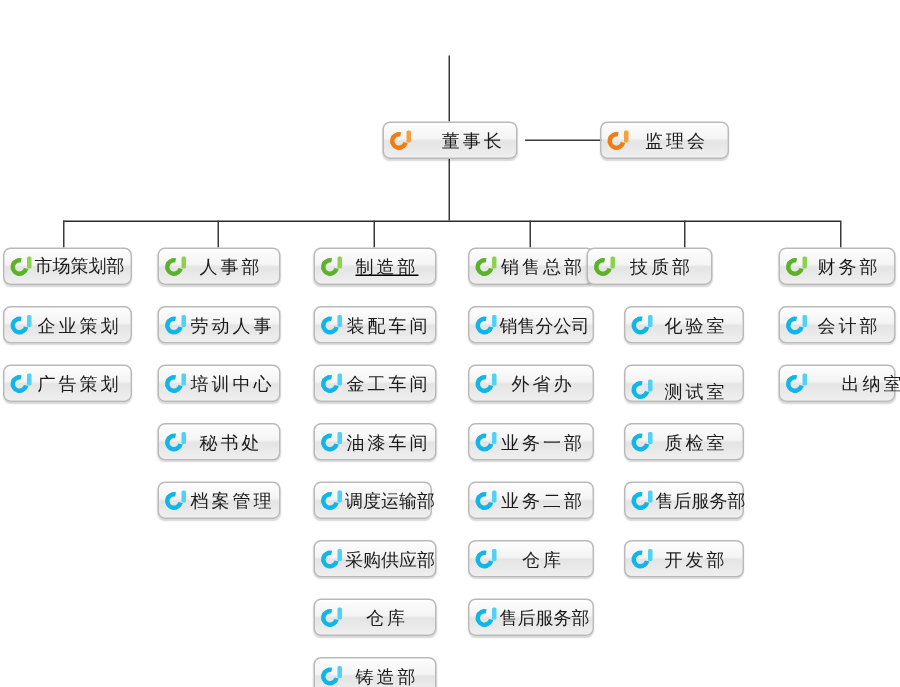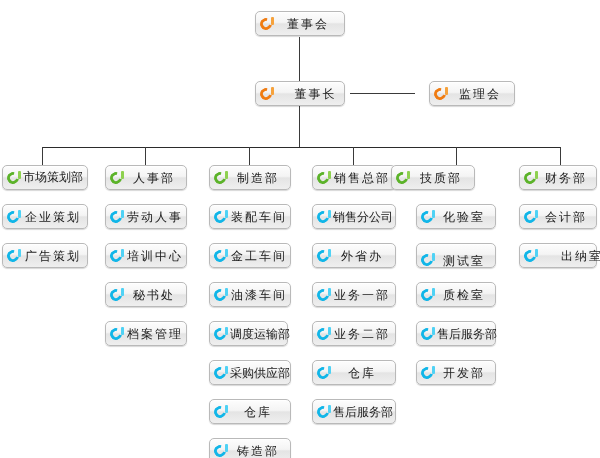--- a/index.html
+++ b/index.html
@@ -108,37 +108,30 @@
 
   <div class="line h thick" style="left:42px; top:147px; width:518px;"></div>
 
   <div class="line v" style="left:42px;  top:147px; height:18px;"></div>
   <div class="line v" style="left:145px; top:147px; height:18px;"></div>
   <div class="line v" style="left:249px; top:147px; height:18px;"></div>
   <div class="line v" style="left:353px; top:147px; height:18px;"></div>
   <div class="line v" style="left:456px; top:147px; height:18px;"></div>
   <div class="line v" style="left:560px; top:147px; height:18px;"></div>
 
-  <div class="node wide" style="left:255px; top:11px; width:90px;">
-    <span class="glyph orange">
-        <i class="ring"></i>
-        <i class="stem"></i>
-      </span>
-    <span class="label">董事会</span>
-  </div>
 
   <div class="node wide" style="left:255px; top:81px; width:90px;gap:15px;">
     <span class="glyph orange">
         <i class="ring"></i>
         <i class="stem"></i>
       </span>
     <span class="label">董事长</span>
   </div>
 
-  <div class="node wide" style="left:429px; top:81px; width:86px;align-items:center;">
+  <div class="node wide" style="left:400px; top:81px; width:86px;align-items:center;">
     <span class="glyph orange">
         <i class="ring"></i>
         <i class="stem"></i>
       </span>
     <span class="label">监理会</span>
   </div>
 
   <div id="columns-root">
       <div class="node tight" style="left: 2px; top: 165px; width: 86px; font-family: Liberation Mono, monospace;">
         <span class="glyph green">
@@ -189,21 +182,21 @@
         </span>
         <span class="label">秘书处</span>
       </div>
       <div class="node wide" style="left: 105px; top: 321px; width: 82px;">
         <span class="glyph cyan">
           <i class="ring"></i>
           <i class="stem"></i>
         </span>
         <span class="label">档案管理</span>
       </div>
-      <div class="node wide" style="left: 209px; top: 165px; width: 82px;">
+      <div class="node wide" style="left: 209px; top: 165px; width: 82px; text-decoration: underline;">
         <span class="glyph green">
           <i class="ring"></i>
           <i class="stem"></i>
         </span>
         <span class="label">制造部</span>
       </div>
       <div class="node wide" style="left: 209px; top: 204px; width: 82px;">
         <span class="glyph cyan">
           <i class="ring"></i>
           <i class="stem"></i>

